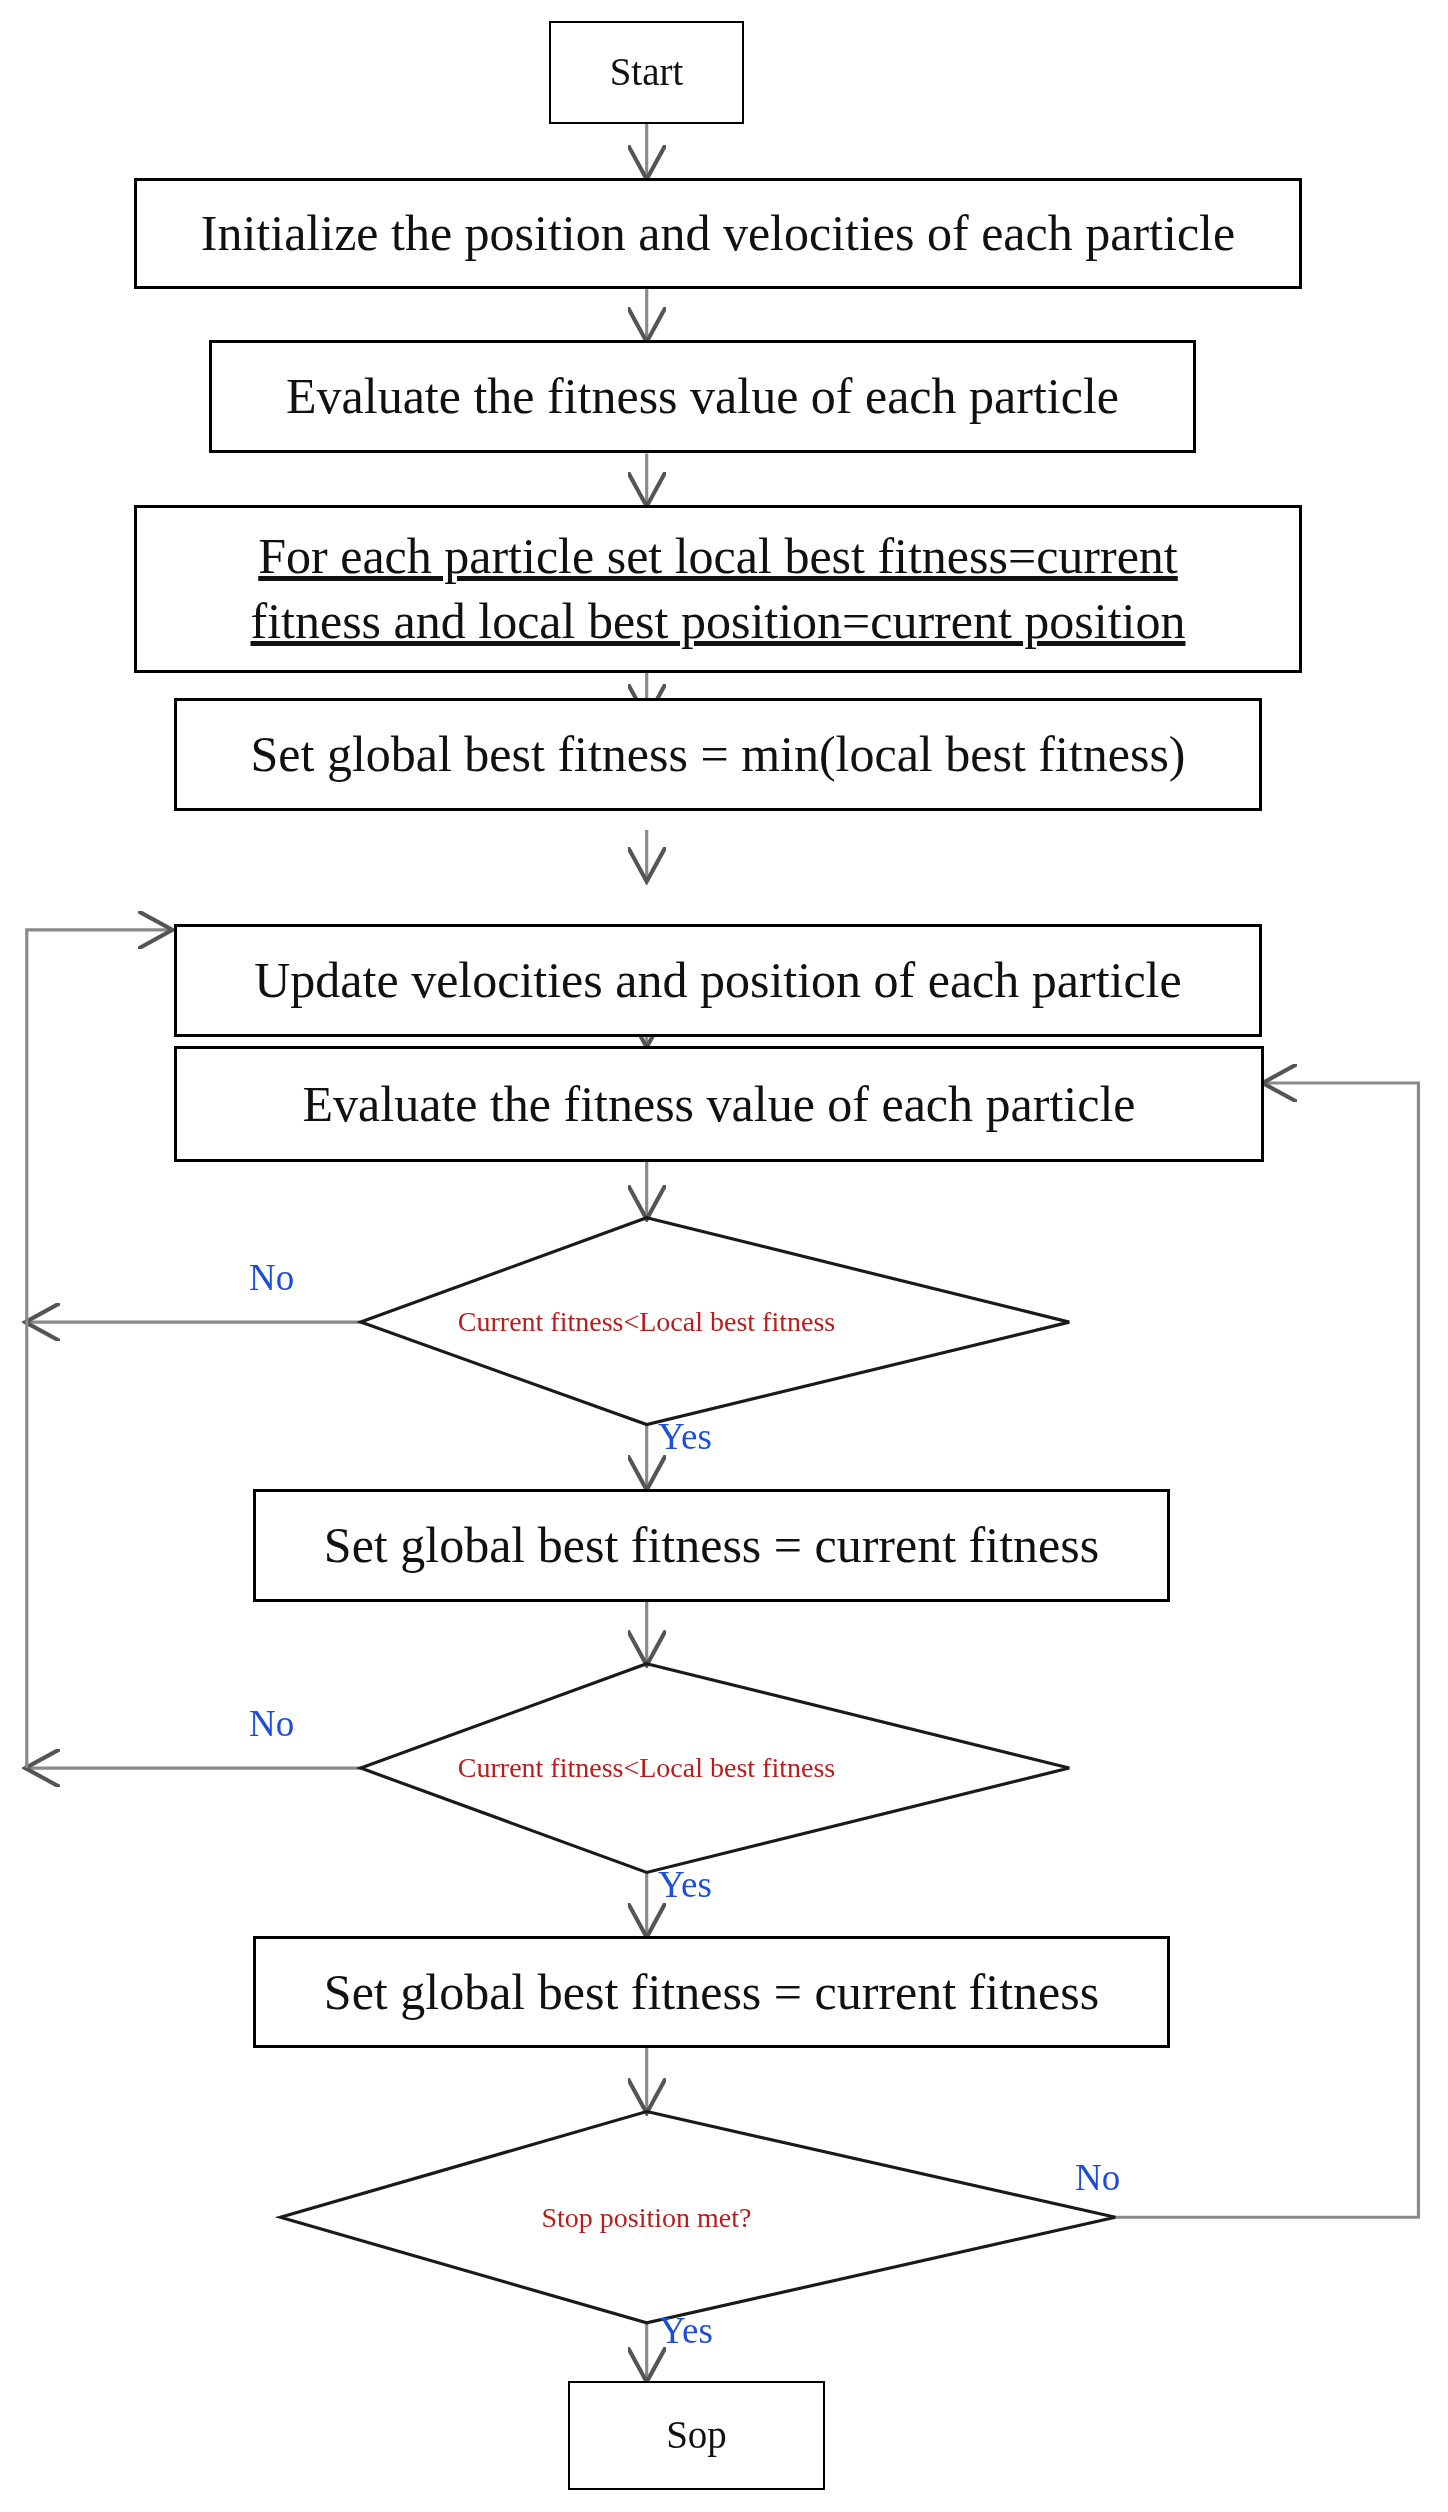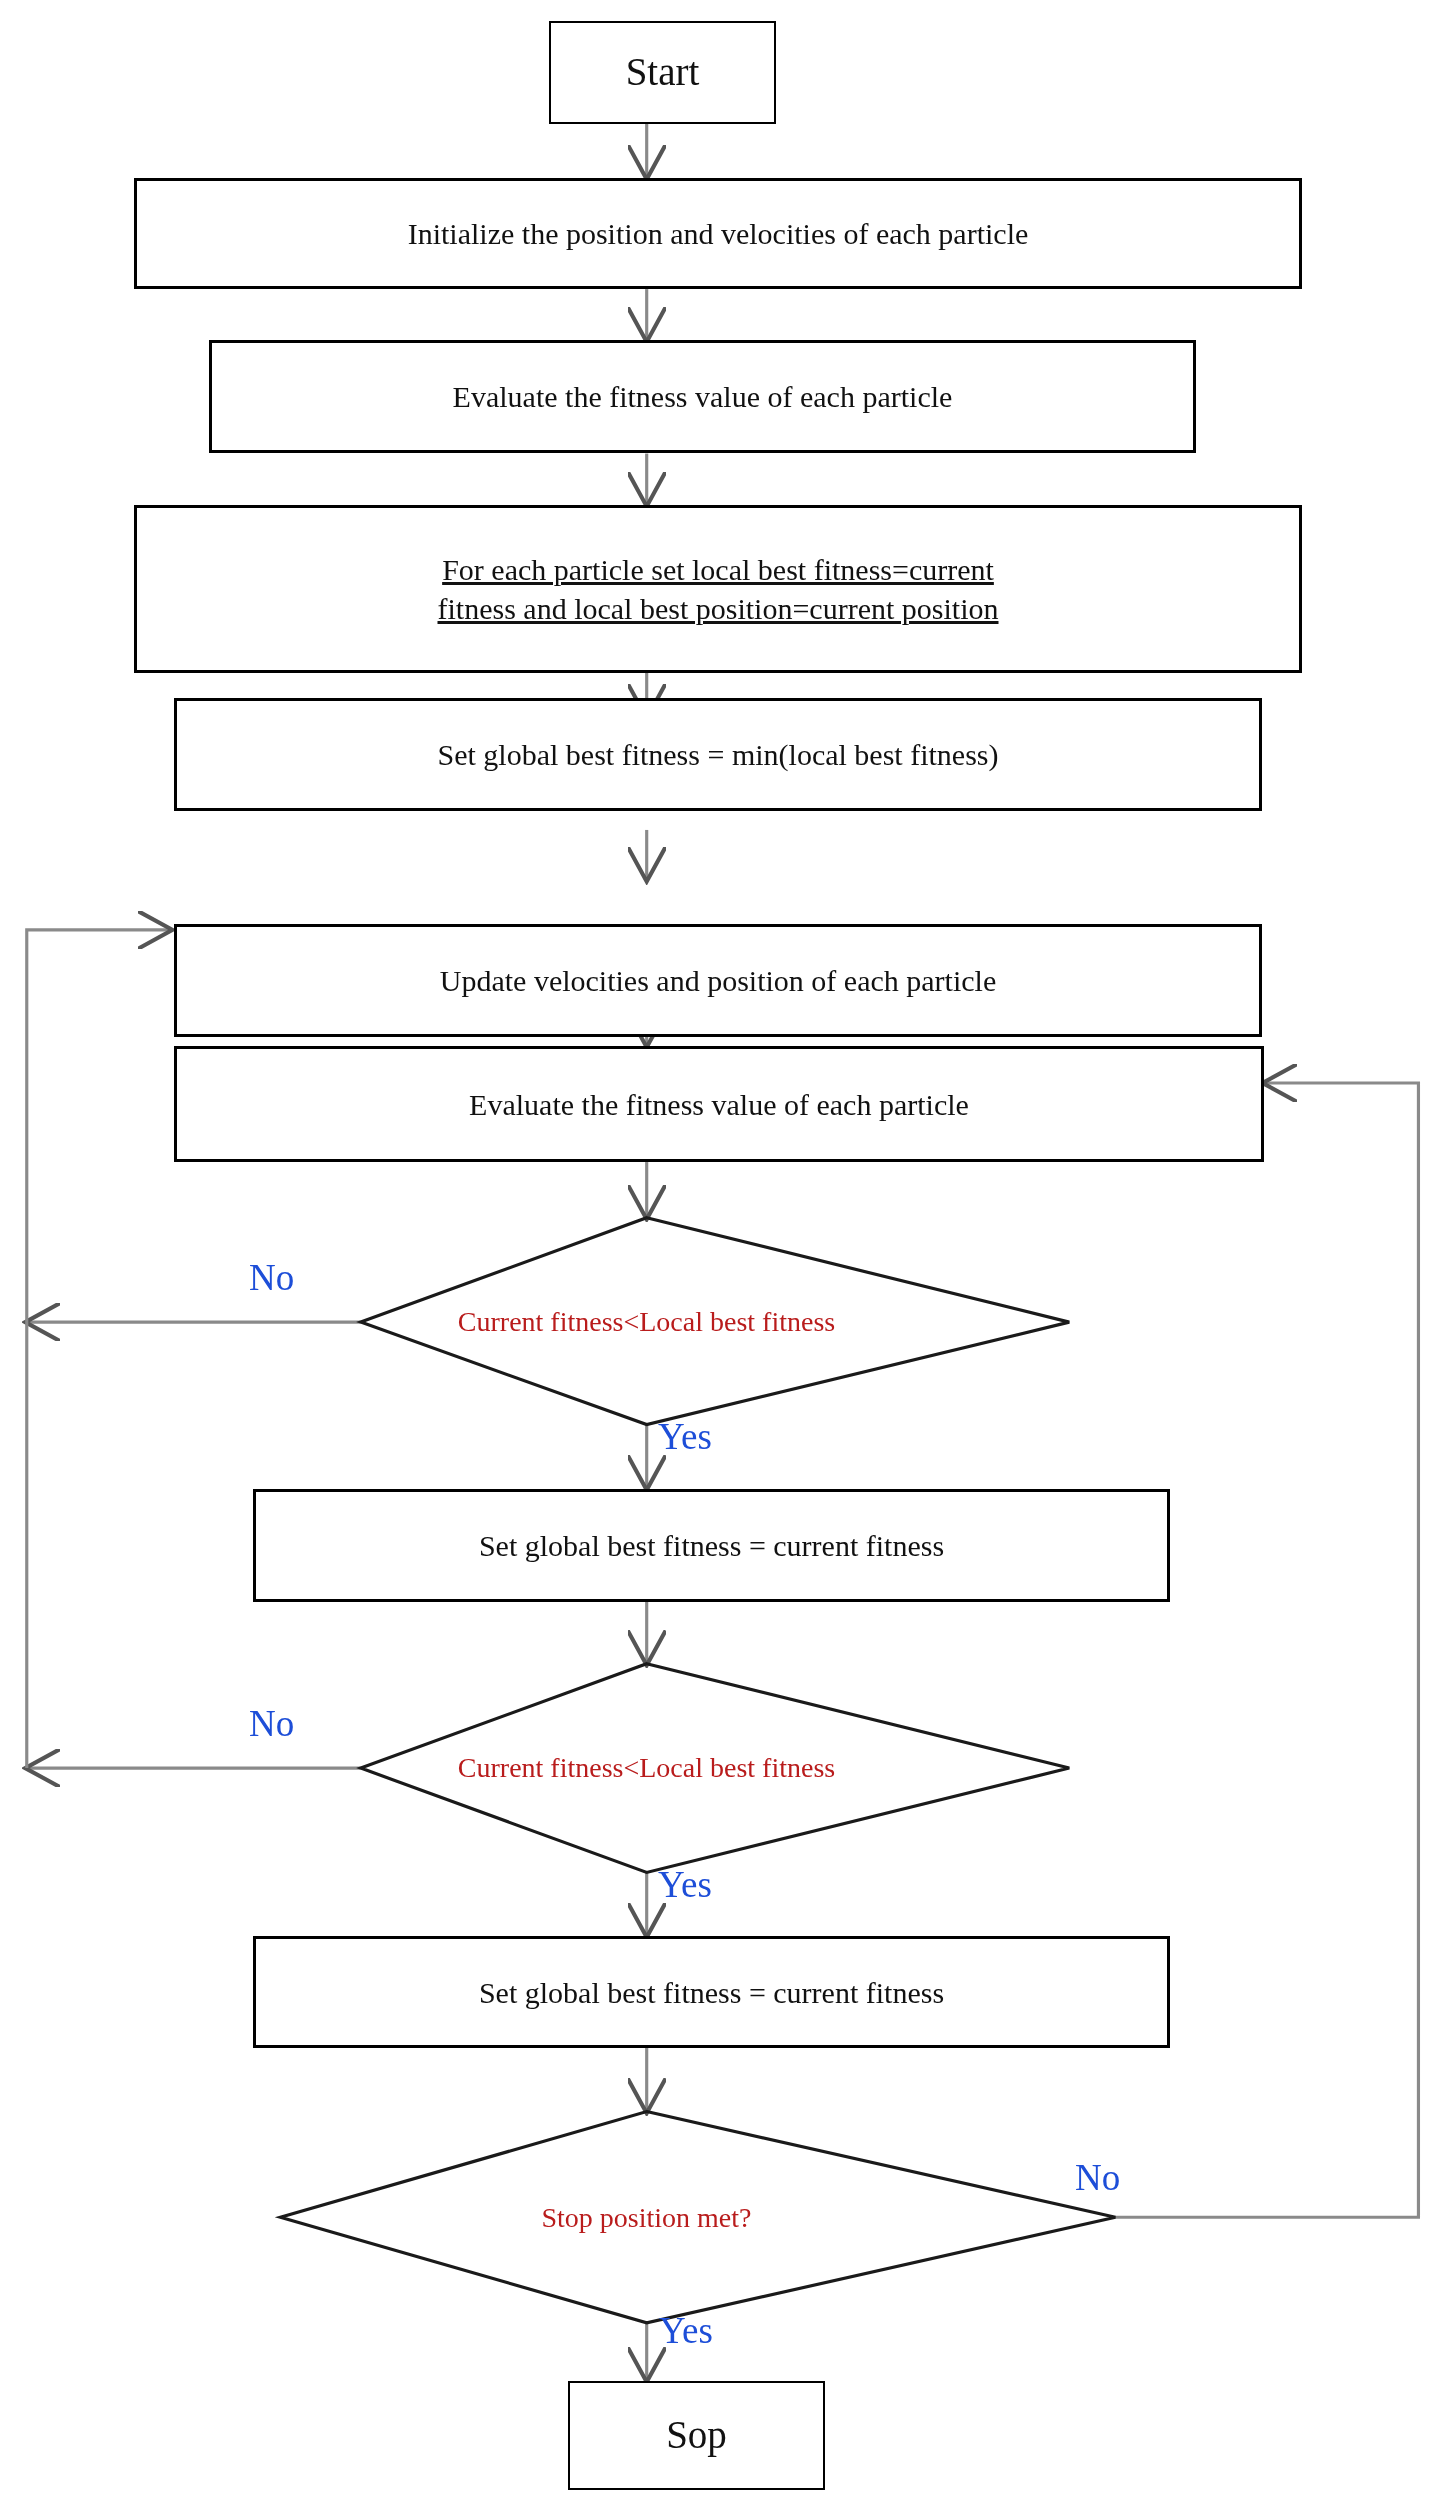--- a/index.html
+++ b/index.html
@@ -20,21 +20,21 @@
     justify-content:center;
     text-align:center;
     color:#111111;
     line-height:1.30;
     white-space:pre-line;
     pointer-events:auto;
   }
   .proc{
     border:3.2px solid #000000;
     background:#ffffff;
-    font-size:30px;
+    font-size:50px;
   }
   .proc.thin{border-width:2.5px;}
   .dec-label{
     position:absolute;
     display:flex;
     align-items:center;
     justify-content:center;
     color:#b91c1c;
     font-size:28px;
     white-space:nowrap;
@@ -84,21 +84,21 @@
       <path d="M 1763 3505 L 2242 3505 L 2242 1712 L 1998 1712"></path>
     </g>
 
     <g fill="none" stroke="#1a1a1a" stroke-width="5">
       <path d="M 1022 1925 L 1690 2090 L 1022 2252 L 570 2090 Z"></path>
       <path d="M 1022 2630 L 1690 2795 L 1022 2960 L 570 2795 Z"></path>
       <path d="M 1022 3338 L 1763 3505 L 1022 3672 L 443 3505 Z"></path>
     </g>
   </svg>
 
-  <div class="node proc thin" style="left:549px;top:21px;width:227px;height:103px;font-size:39px;">Start</div>
+  <div class="node proc thin" style="left:549px;top:21px;width:195px;height:103px;font-size:39px;">Start</div>
 
   <div class="node proc" style="left:134px;top:178px;width:1168px;height:111px;">Initialize the position and velocities of each particle</div>
 
   <div class="node proc" style="left:209px;top:340px;width:987px;height:113px;">Evaluate the fitness value of each particle</div>
 
   <div class="node proc" style="left:134px;top:505px;width:1168px;height:168px;text-decoration:underline;">For each particle set local best fitness=current
 fitness and local best position=current position</div>
 
   <div class="node proc" style="left:174px;top:698px;width:1088px;height:113px;">Set global best fitness = min(local best fitness)</div>
 

